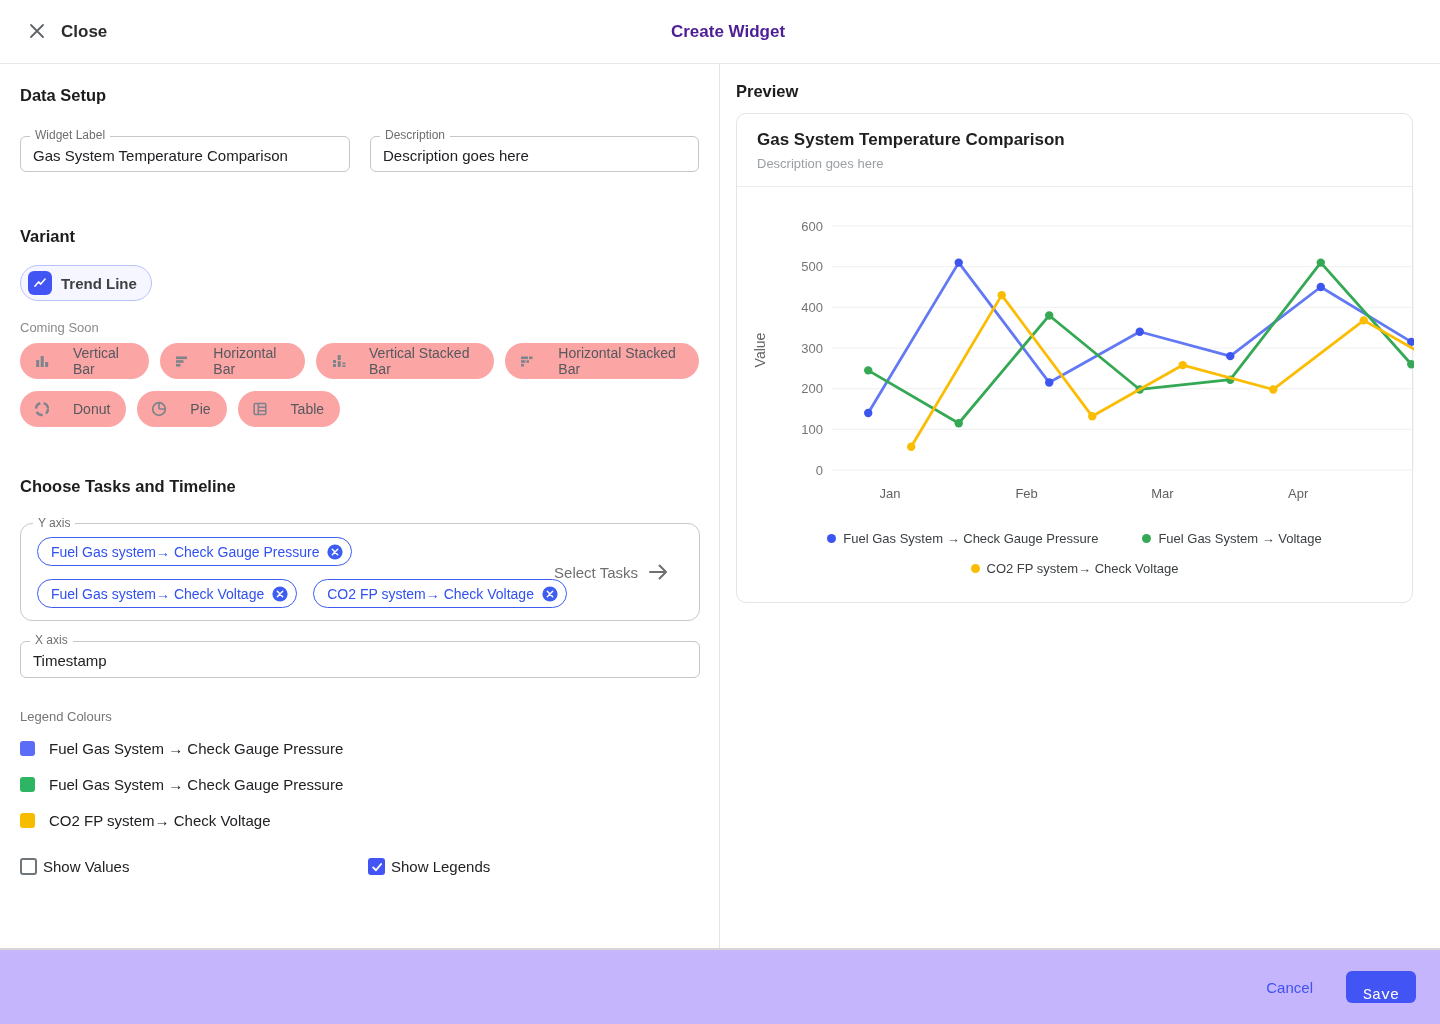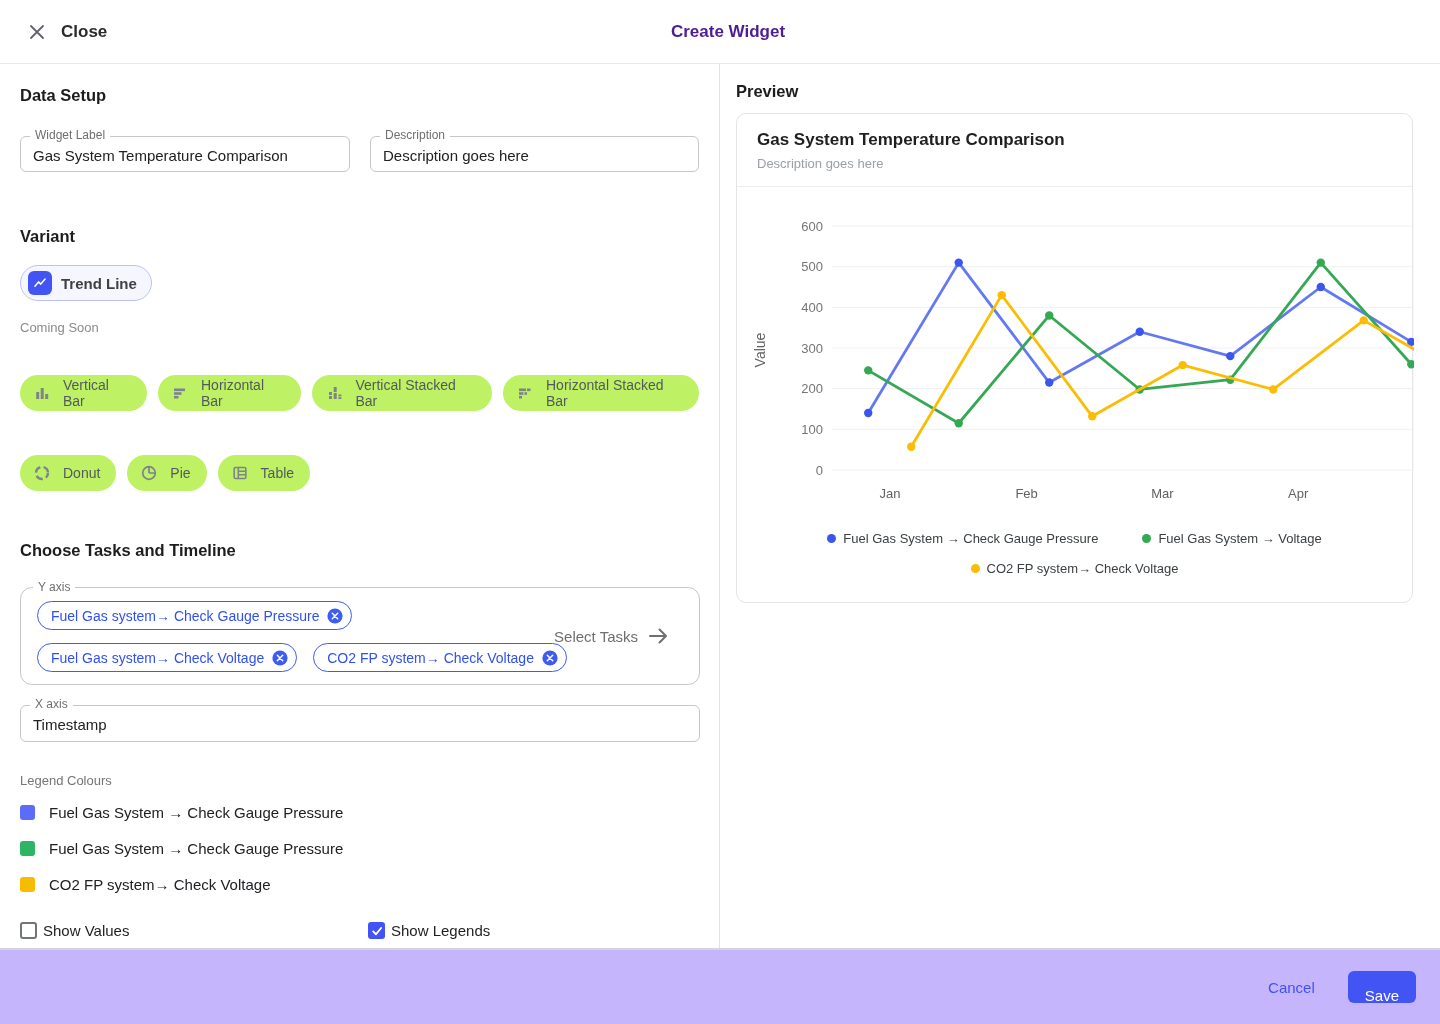--- a/index.html
+++ b/index.html
@@ -1,21 +1,21 @@
 <!DOCTYPE html>
 <html><head>
 <meta charset="utf-8">
 <style>
   * { margin:0; padding:0; box-sizing:border-box; }
   html,body { width:1440px; height:1024px; background:#fff; font-family:"Liberation Sans", sans-serif; color:#202124; overflow:hidden; }
   .app { position:relative; width:1440px; height:1024px; }
 
   
   .topbar { position:absolute; top:0; left:0; right:0; height:64px; background:#fff; border-bottom:1px solid #e8e8e8; display:flex; align-items:center; }
-  .close-btn { display:flex; align-items:center; gap:15px; margin-left:28px; cursor:pointer; background:none; border:none; }
+  .close-btn { display:flex; gap:15px; margin-left:28px; cursor:pointer; background:none; border:none; }
   .close-btn .xicon { width:18px; height:18px; display:inline-flex; }
   .close-label { font-size:17px; font-weight:700; color:#2b2b2b; }
   .topbar-title { position:absolute; left:16px; right:0; text-align:center; font-size:17px; font-weight:700; color:#4c1d95; pointer-events:none; }
 
   
   .panes { position:absolute; top:64px; bottom:76px; left:0; right:0; display:flex; }
   .left-pane { width:720px; border-right:1px solid #e3e3e3; padding:23px 20px 0 20px; }
   .right-pane { flex:1; padding:19px 0 0 16px; }
 
   .section-title { font-size:16.5px; font-weight:700; color:#1d1d1d; line-height:16px; }
@@ -27,21 +27,21 @@
   .ofield input { width:100%; height:36px; border:1px solid #c5c7ca; border-radius:6px; padding:2px 12px 0 12px; font-size:15px; color:#202124; font-family:"Liberation Sans", sans-serif; outline:none; background:#fff; }
 
   
   .variant-title { margin-top:56px; }
   .trend-chip { margin-top:21px; display:inline-flex; align-items:center; gap:9px; height:36px; padding:0 14px 0 7px; border:1.5px solid #b9c2fb; border-radius:18px; background:#f5f6ff; cursor:pointer; }
   .trend-chip .tl-icon { width:24px; height:24px; border-radius:6px; background:#4254f3; display:flex; align-items:center; justify-content:center; }
   .trend-chip .tl-label { font-size:15px; font-weight:700; color:#404040; }
   .coming-soon { margin-top:19px; font-size:13px; color:#8a8a8a; }
   .chip-row { display:flex; gap:11px; margin-top:8px; }
   .chip-row + .chip-row { margin-top:12px; }
-  .gchip { display:inline-flex; align-items:center; gap:12px; height:36px; padding:0 16px 0 13px; background:#bef264; border-radius:18px; border:none; font-size:14px; color:#55595e;margin-top:32px; }
+  .gchip { display:inline-flex; align-items:center; gap:22px; height:36px; padding:0 16px 0 13px; background:#fca5a5; border-radius:18px; border:none; font-size:14px; color:#55595e; }
   .gchip svg { flex:none; }
 
   
   .tasks-title { margin-top:51px; }
   .yaxis-box { position:relative; margin-top:29px; width:680px; height:98px; border:1px solid #c5c7ca; border-radius:12px; padding:13px 120px 0 16px; }
   .yaxis-box .flabel { position:absolute; top:-7px; left:12px; background:#fff; padding:0 5px; font-size:12px; color:#6f6f6f; line-height:13px; }
   .task-chip-row { display:flex; gap:16px; margin-bottom:13px; }
   .tchip { display:inline-flex; align-items:center; gap:8px; height:29px; padding:0 8px 0 13px; border:1.5px solid #3d5cf0; border-radius:15px; background:#fff; font-size:14px; color:#3050f0; cursor:pointer; white-space:nowrap; }
   .tchip .cclose { width:16px; height:16px; display:inline-flex; cursor:pointer; }
   .select-tasks { position:absolute; right:30px; top:50%; transform:translateY(-50%); display:flex; align-items:center; gap:9px; font-size:15px; color:#6f6f6f; cursor:pointer; background:none; border:none; }
@@ -72,21 +72,21 @@
   .pc-divider { position:absolute; top:72px; left:0; right:0; height:1px; background:#ececec; }
   #chart-svg { position:absolute; top:73px; left:0; }
   .chart-legend { position:absolute; top:417px; left:10px; right:10px; display:flex; flex-wrap:wrap; justify-content:center; column-gap:44px; row-gap:15px; }
   .cl-item { display:flex; align-items:center; gap:7px; }
   .cl-dot { width:9px; height:9px; border-radius:50%; flex:none; }
   .cl-txt { font-size:13px; color:#3c4043; }
 
   
   .footbar { position:absolute; left:0; right:0; bottom:0; height:76px; background:#c4b5fd; border-top:2px solid #d6d6d6; display:flex; align-items:center; justify-content:flex-end; padding-right:24px; gap:33px; }
   .cancel-btn { background:none; border:none; font-size:15px; color:#4152f1; cursor:pointer; font-family:"Liberation Sans", sans-serif; }
-  .save-btn { height:32px; padding:16px 17px; background:#4254f3; color:#fff; border:none; border-radius:6px; font-size:15px; cursor:pointer; font-family:Liberation Sans, sans-serif; }
+  .save-btn { height:32px; padding:16px 17px; background:#4254f3; color:#fff; border:none; border-radius:6px; font-size:15px; cursor:pointer; font-family:Liberation Mono, monospace; }
 </style>
 </head>
 <body>
 
 <div class="app">
 
   <div class="topbar">
     <button class="close-btn">
       <span class="xicon">
         <svg width="18" height="18" viewBox="0 0 18 18">

